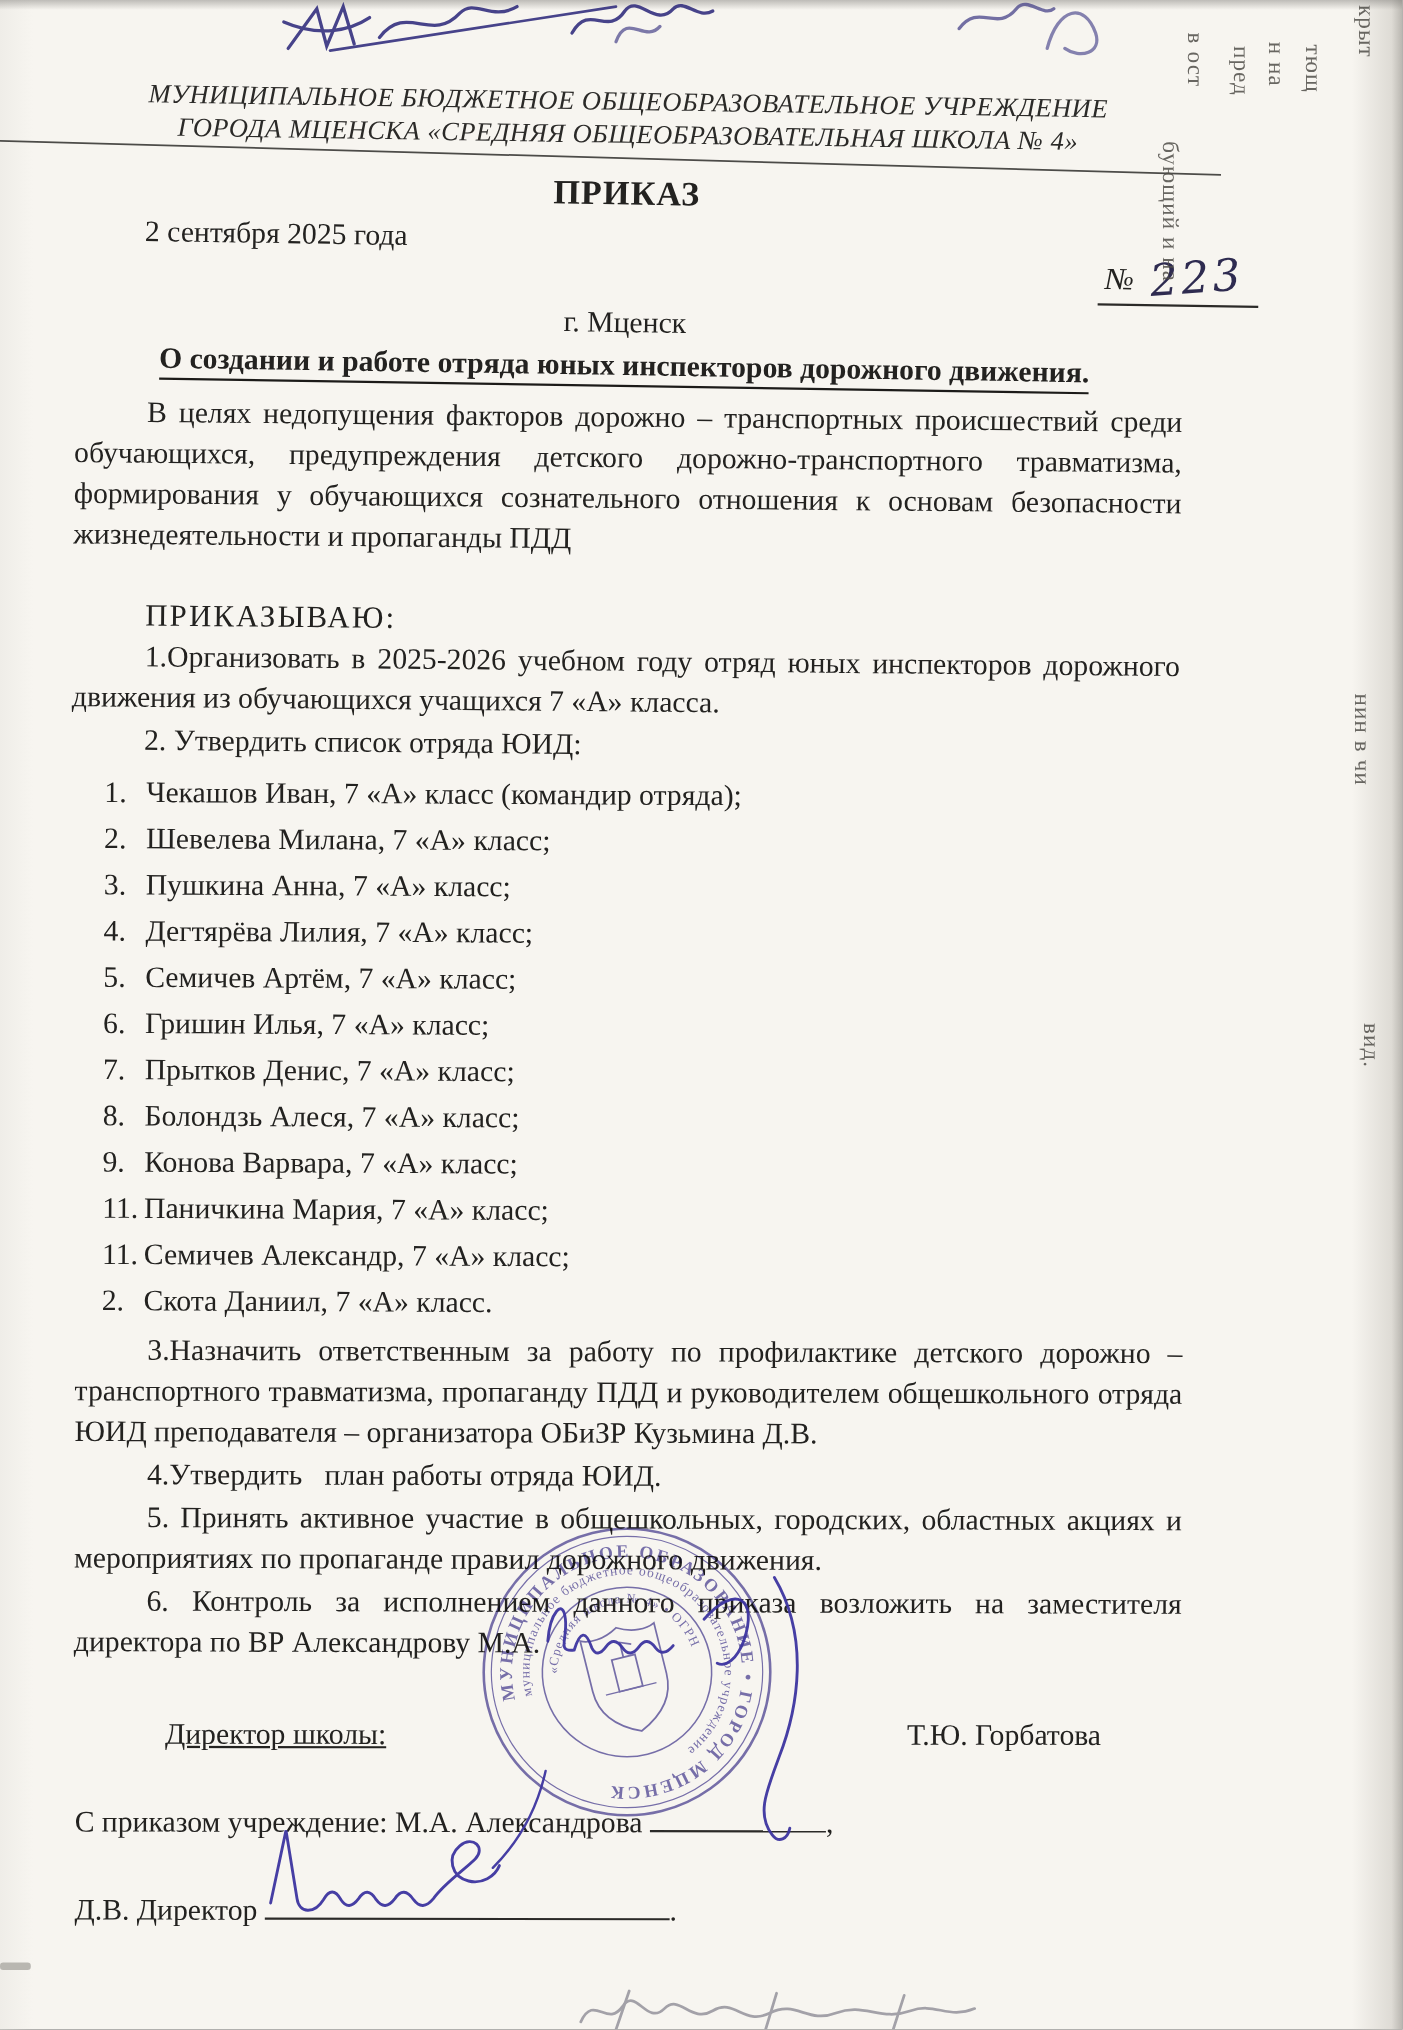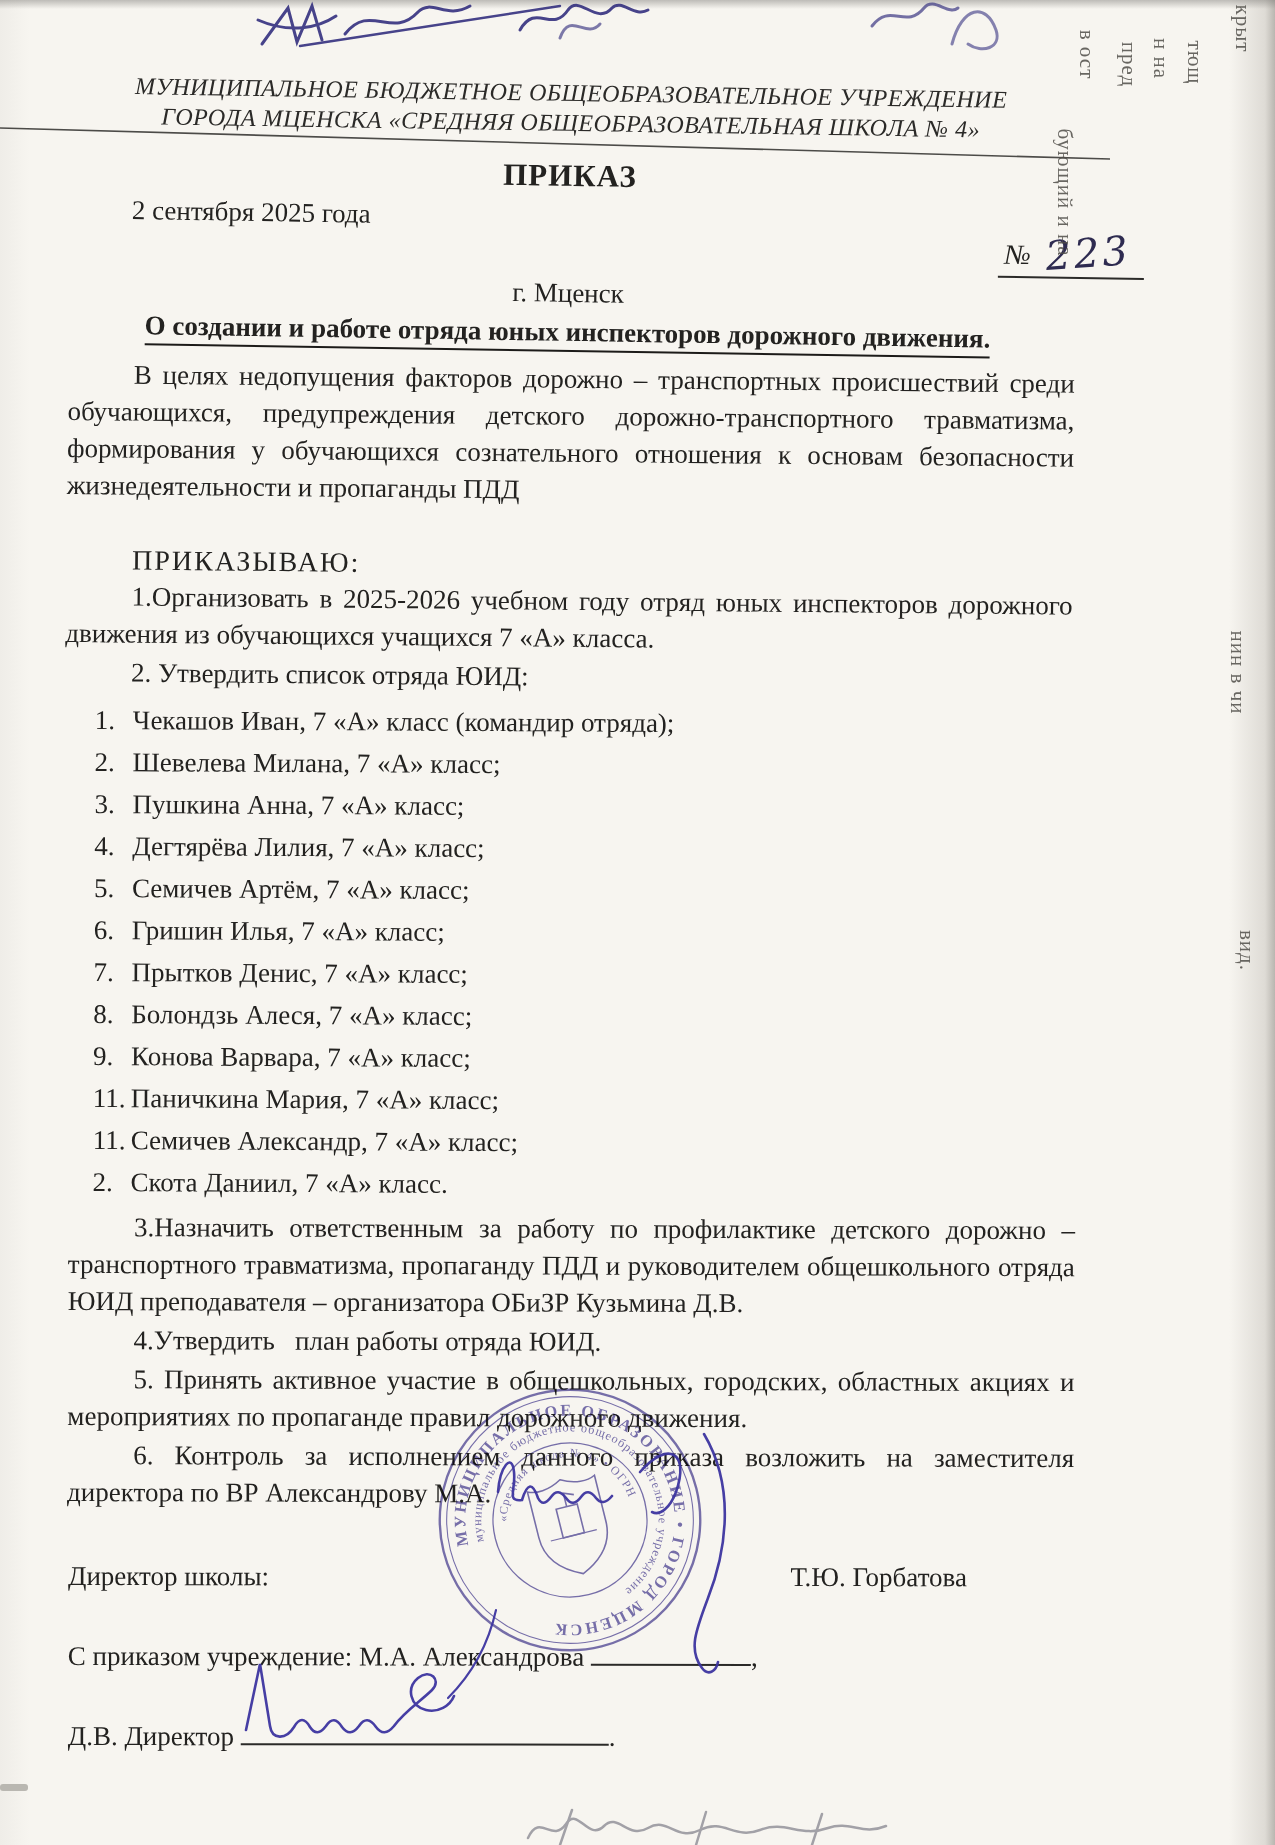--- a/index.html
+++ b/index.html
@@ -40,22 +40,22 @@
   .subject span{border-bottom:2.5px solid #1c1b19;padding-bottom:3px;}
   .para{font-size:27px;line-height:37px;text-align:justify;text-indent:66px;
         margin:0;}
   .preamble{margin-top:16px;}
   .order-word{font-size:28px;letter-spacing:2px;margin-top:40px;margin-left:66px;}
   .item{margin-top:2px;}
   .squad{margin-top:8px;margin-left:27px;}
   .squad-row{display:flex;font-size:27px;line-height:42px;}
   .squad-num{flex:0 0 38px;}
   .sig-director{display:flex;align-items:baseline;font-size:27px;margin-top:50px;}
-  .sig-director .label{}
-  .sig-director .name{margin-left:auto;margin-right:108px;}
+  .sig-director .label{margin-left:82px;text-decoration:underline;}
+  .sig-director .name{margin-left:auto;margin-right:74px;}
   .ack-row,.kuzmin-row{font-size:27px;margin-top:44px;white-space:nowrap;}
   .uline{display:inline-block;border-bottom:2px solid #2b2a28;height:1em;
         vertical-align:baseline;}
   .u-ack{width:160px;}
   .u-kuz{width:368px;}
 
   .overlay{position:absolute;left:0;top:0;width:1275px;height:1845px;pointer-events:none;}
   .edge-frag{position:absolute;font-size:21px;color:#504e49;letter-spacing:1px;
         white-space:nowrap;transform:rotate(90deg);transform-origin:center;
         opacity:.85;font-family:"Liberation Serif",serif;}

